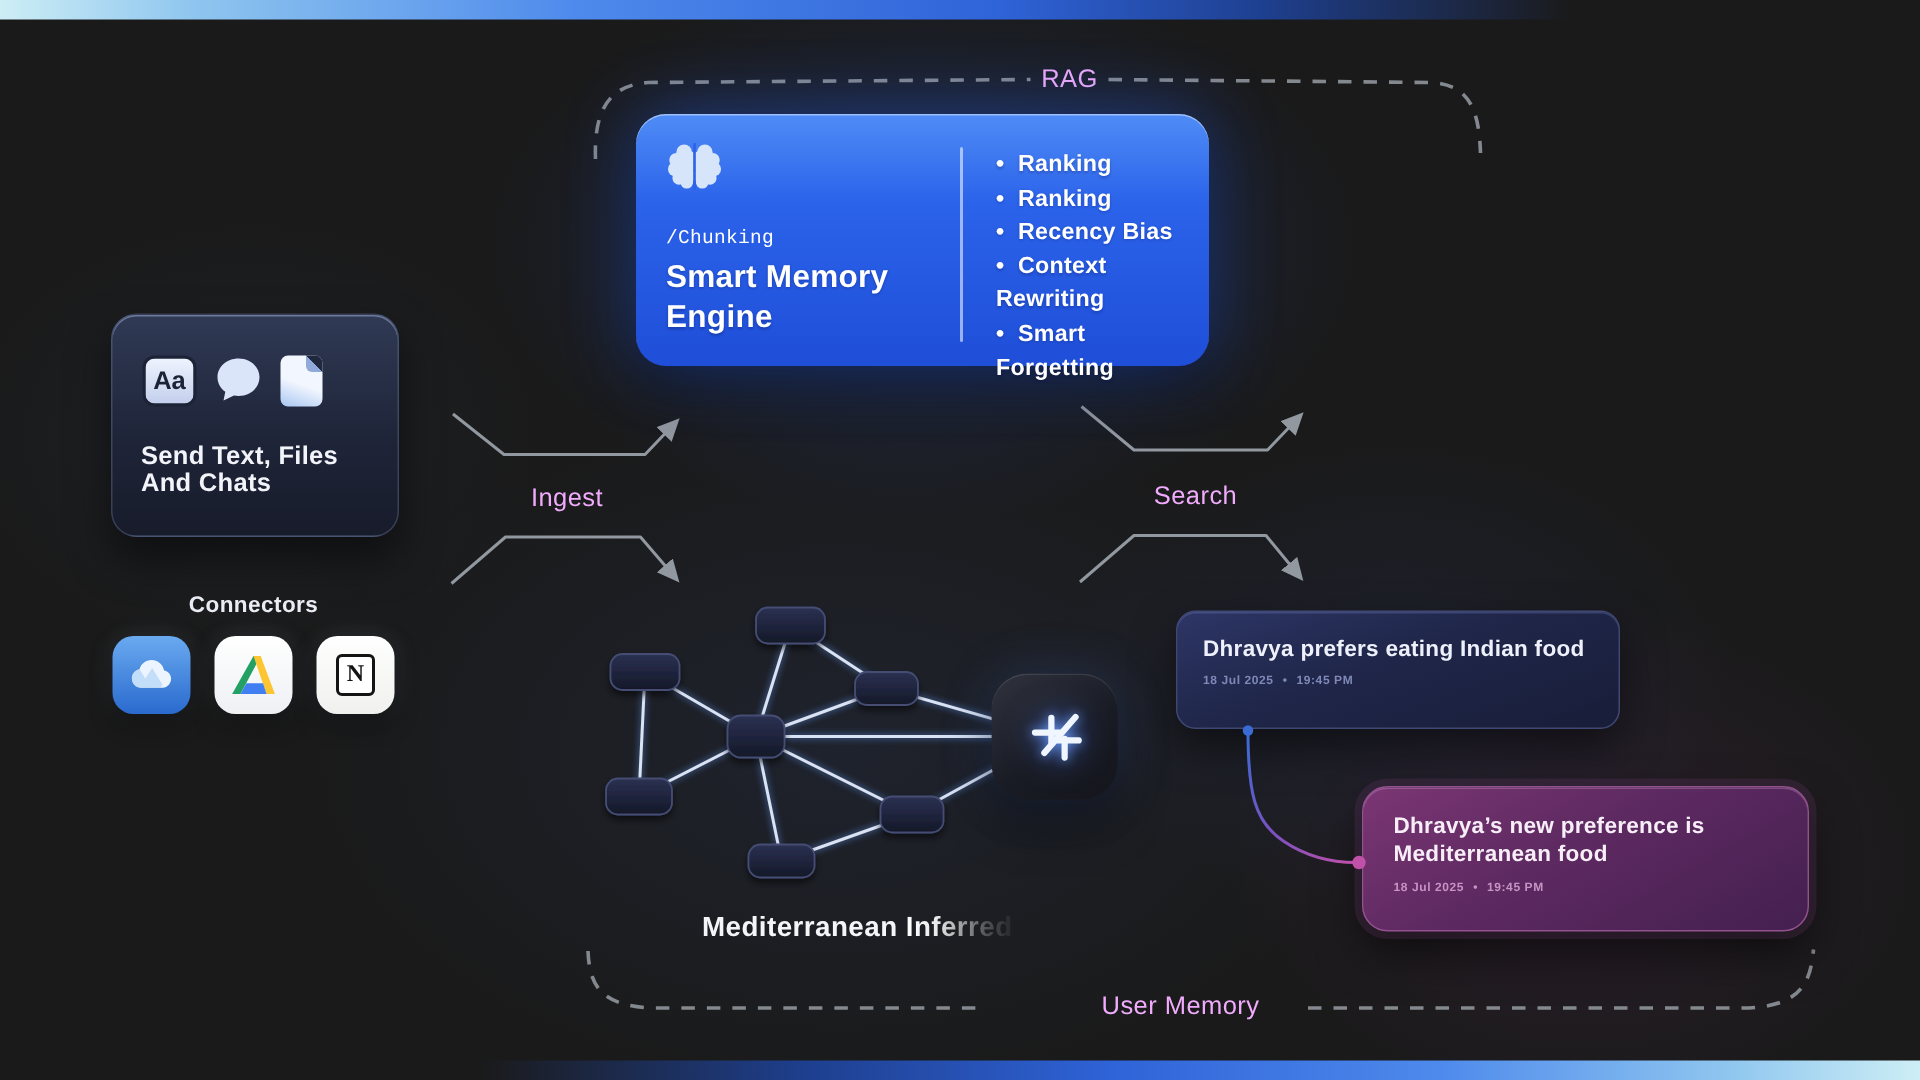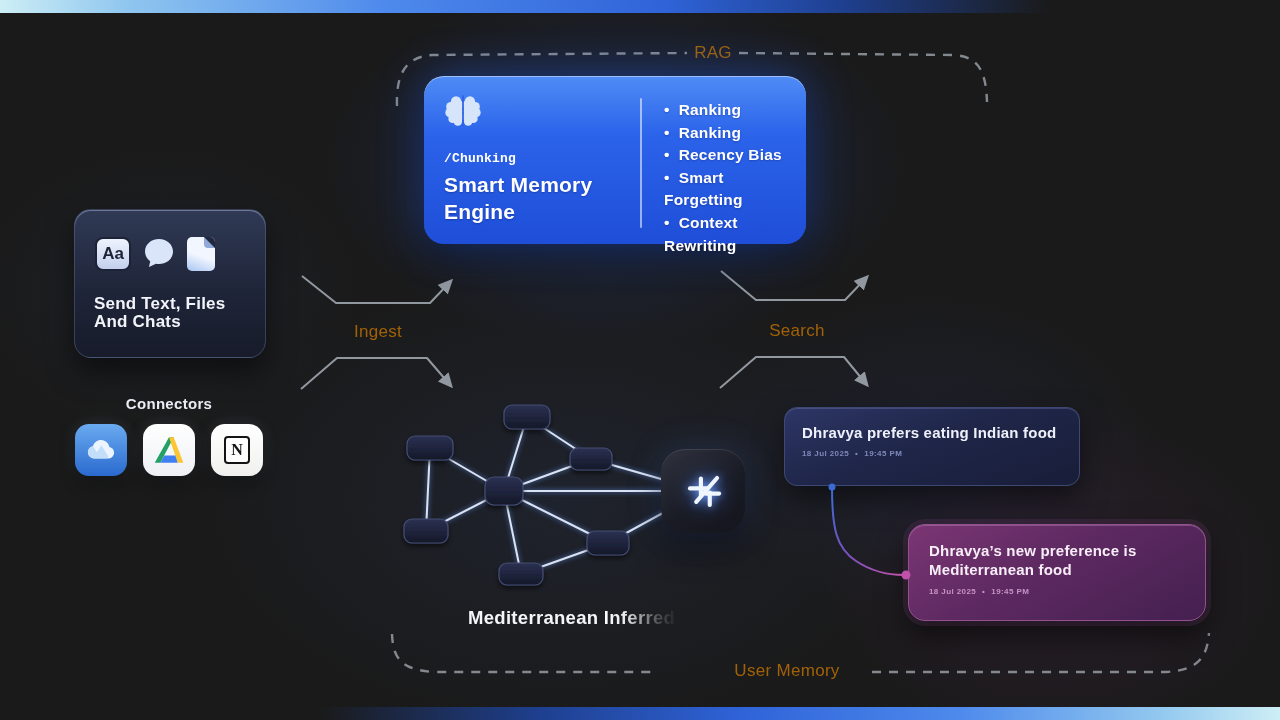--- a/index.html
+++ b/index.html
@@ -18,30 +18,30 @@
   }
   .bar-top{position:absolute;top:0;left:0;width:100%;height:13px;
     background:linear-gradient(90deg,#cdeef5 0%,#8fc6ef 10%,#4e8aec 30%,#2f63d8 52%,#1e3f8e 66%,rgba(26,26,26,0) 82%);}
   .bar-bottom{position:absolute;bottom:0;left:0;width:100%;height:13px;
     background:linear-gradient(90deg,rgba(26,26,26,0) 25%,#1e3f8e 42%,#2f63d8 58%,#4e8aec 75%,#8fc6ef 90%,#cdeef5 100%);}
 
   svg.overlay{position:absolute;inset:0;z-index:1;pointer-events:none;}
   svg.linklayer{position:absolute;inset:0;z-index:3;pointer-events:none;}
   .layer{position:absolute;inset:0;z-index:2;}
 
-  .diagram-label{position:absolute;color:#a16207;font-size:17px;letter-spacing:.3px;text-align:center;}
+  .diagram-label{position:absolute;color:#f0abfc;font-size:17px;letter-spacing:.3px;text-align:center;}
 
   
   .smart-card{position:absolute;left:424px;top:76px;width:382px;height:168px;border-radius:20px;
     background:linear-gradient(180deg,#4f8cf6 0%,#2b63ea 35%,#1f4ed8 100%);
     box-shadow:0 0 46px rgba(45,100,240,.45), 0 14px 30px rgba(0,0,0,.45), inset 0 1px 0 rgba(255,255,255,.45);}
   .smart-left{position:absolute;left:20px;top:17px;width:190px;}
   .brain-wrap{width:38px;height:36px;}
   .smart-tag{margin-top:22px;font-family:"Liberation Mono","DejaVu Sans Mono",monospace;
-    font-weight:700;font-size:13px;color:#fff;letter-spacing:.2px;}
+    font-weight:400;font-size:13px;color:#fff;letter-spacing:.2px;}
   .smart-title{margin-top:5px;font-size:21px;font-weight:700;color:#fff;line-height:27px;letter-spacing:.2px;
     text-shadow:0 1px 2px rgba(10,20,80,.35);width:180px;}
   .smart-divider{position:absolute;left:216px;top:22px;width:2px;height:130px;background:rgba(255,255,255,.55);border-radius:2px;}
   .smart-features{position:absolute;left:240px;top:23px;margin:0;padding:0;list-style:none;}
   .smart-features li{font-size:15.5px;font-weight:700;color:#fff;line-height:22.6px;letter-spacing:.2px;
     text-shadow:0 1px 2px rgba(10,20,80,.3);}
   .smart-features li::before{content:"•";margin-right:9px;}
 
   
   .doc-card{position:absolute;left:841px;top:72px;width:140px;height:177px;
@@ -213,22 +213,22 @@
           </svg>
         </div>
         <div class="smart-tag">/Chunking</div>
         <div class="smart-title">Smart Memory Engine</div>
       </div>
       <div class="smart-divider"></div>
       <ul class="smart-features">
         <li>Ranking</li>
         <li>Ranking</li>
         <li>Recency Bias</li>
+        <li>Context Rewriting</li>
         <li>Smart Forgetting</li>
-        <li>Context Rewriting</li>
       </ul>
     </div>
 
 
     <div class="input-card">
       <div class="input-icons">
         <div class="aa-tile">Aa</div>
         <div class="bubble-icon">
           <svg width="36" height="36" viewBox="0 0 36 36">
             <path d="M18 4c-8 0-14 5.5-14 12.5 0 4 2 7.4 5.2 9.7L8 32l7-3.3c1 .2 2 .3 3 .3 8 0 14-5.6 14-12.5S26 4 18 4z" fill="#dbe5fa"></path>

